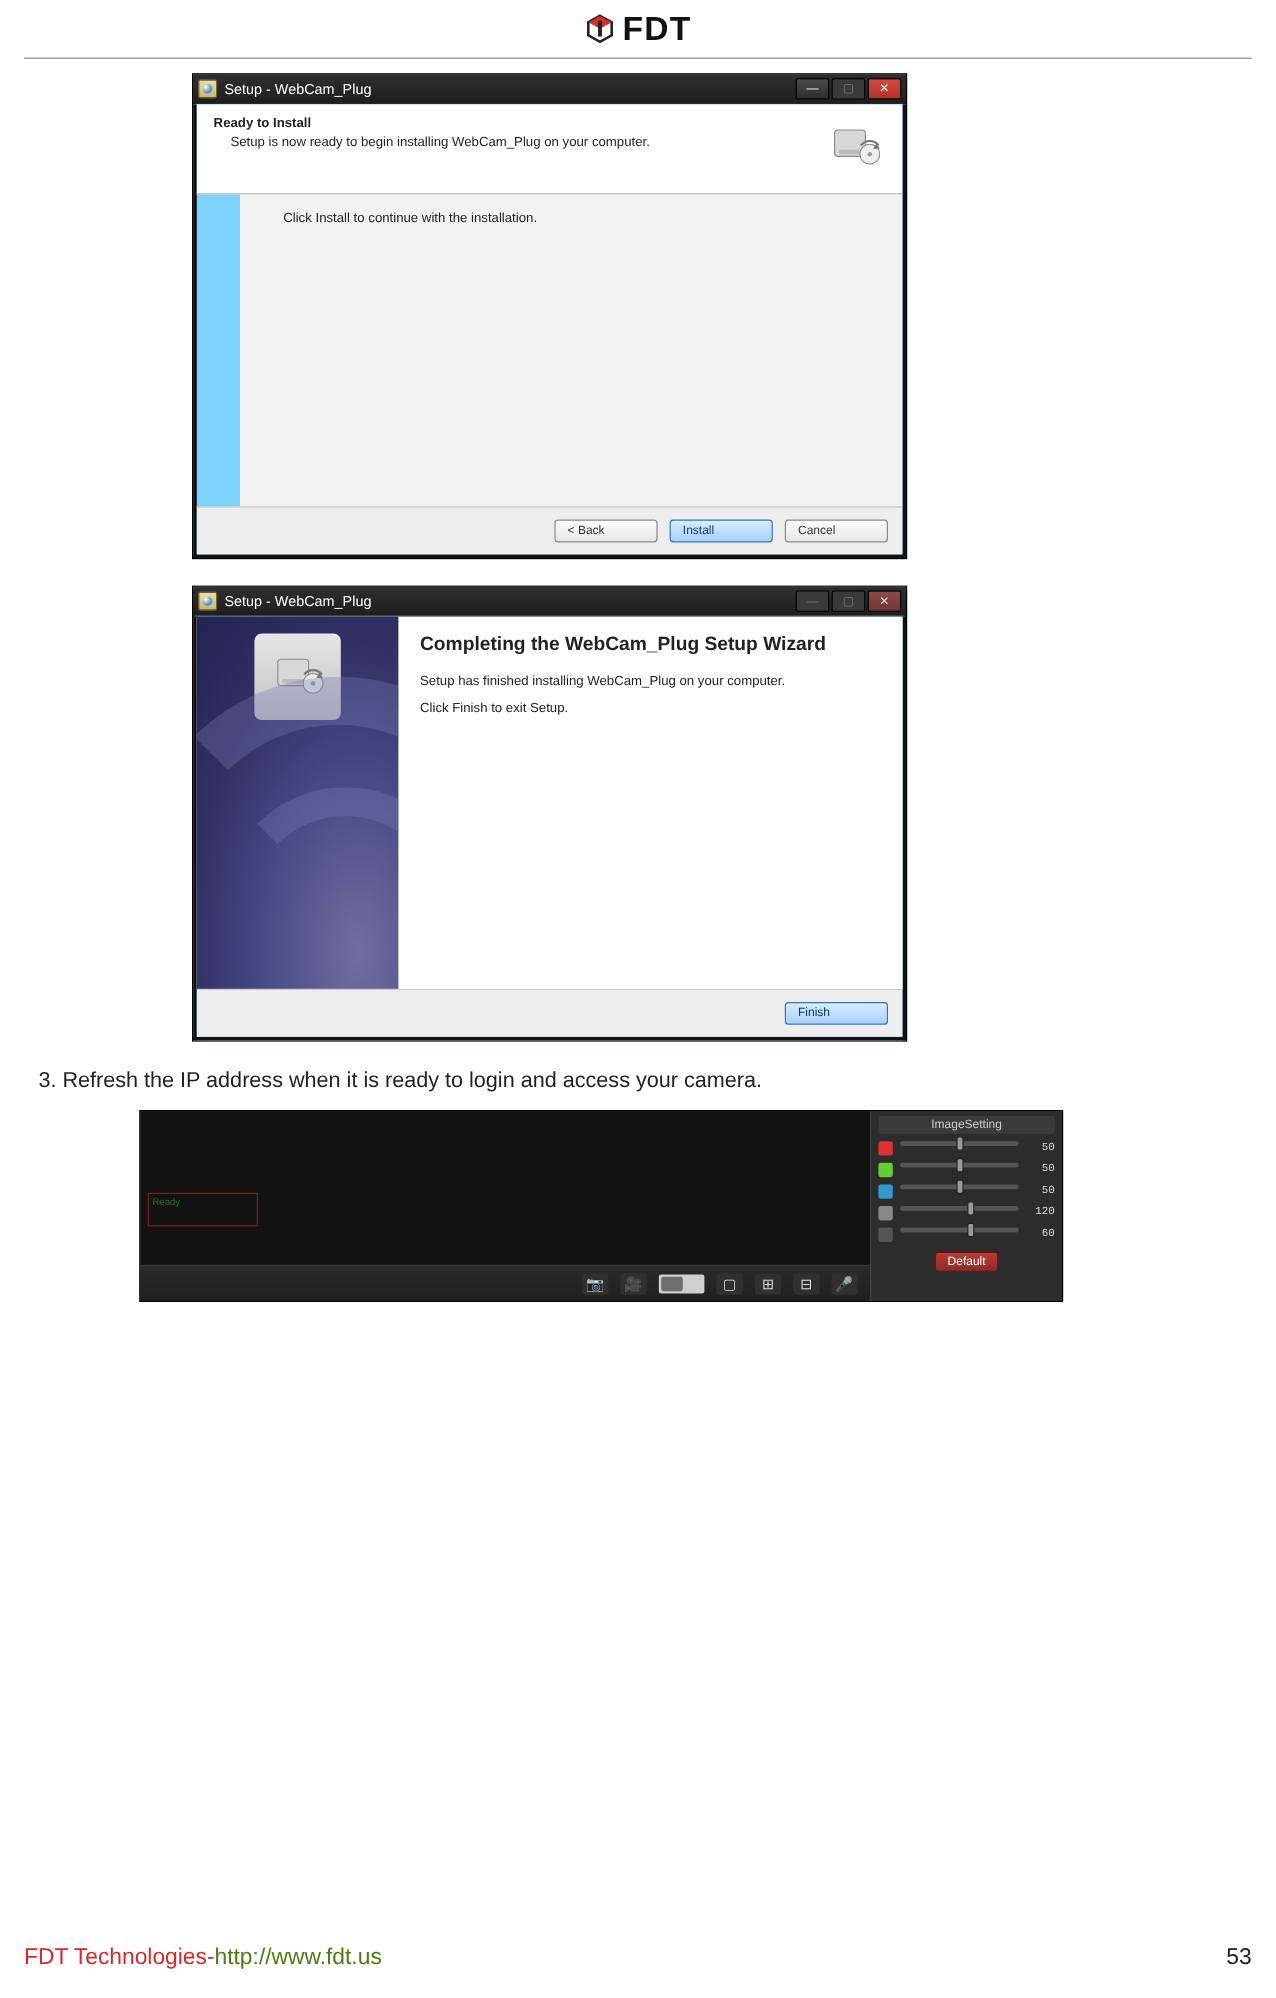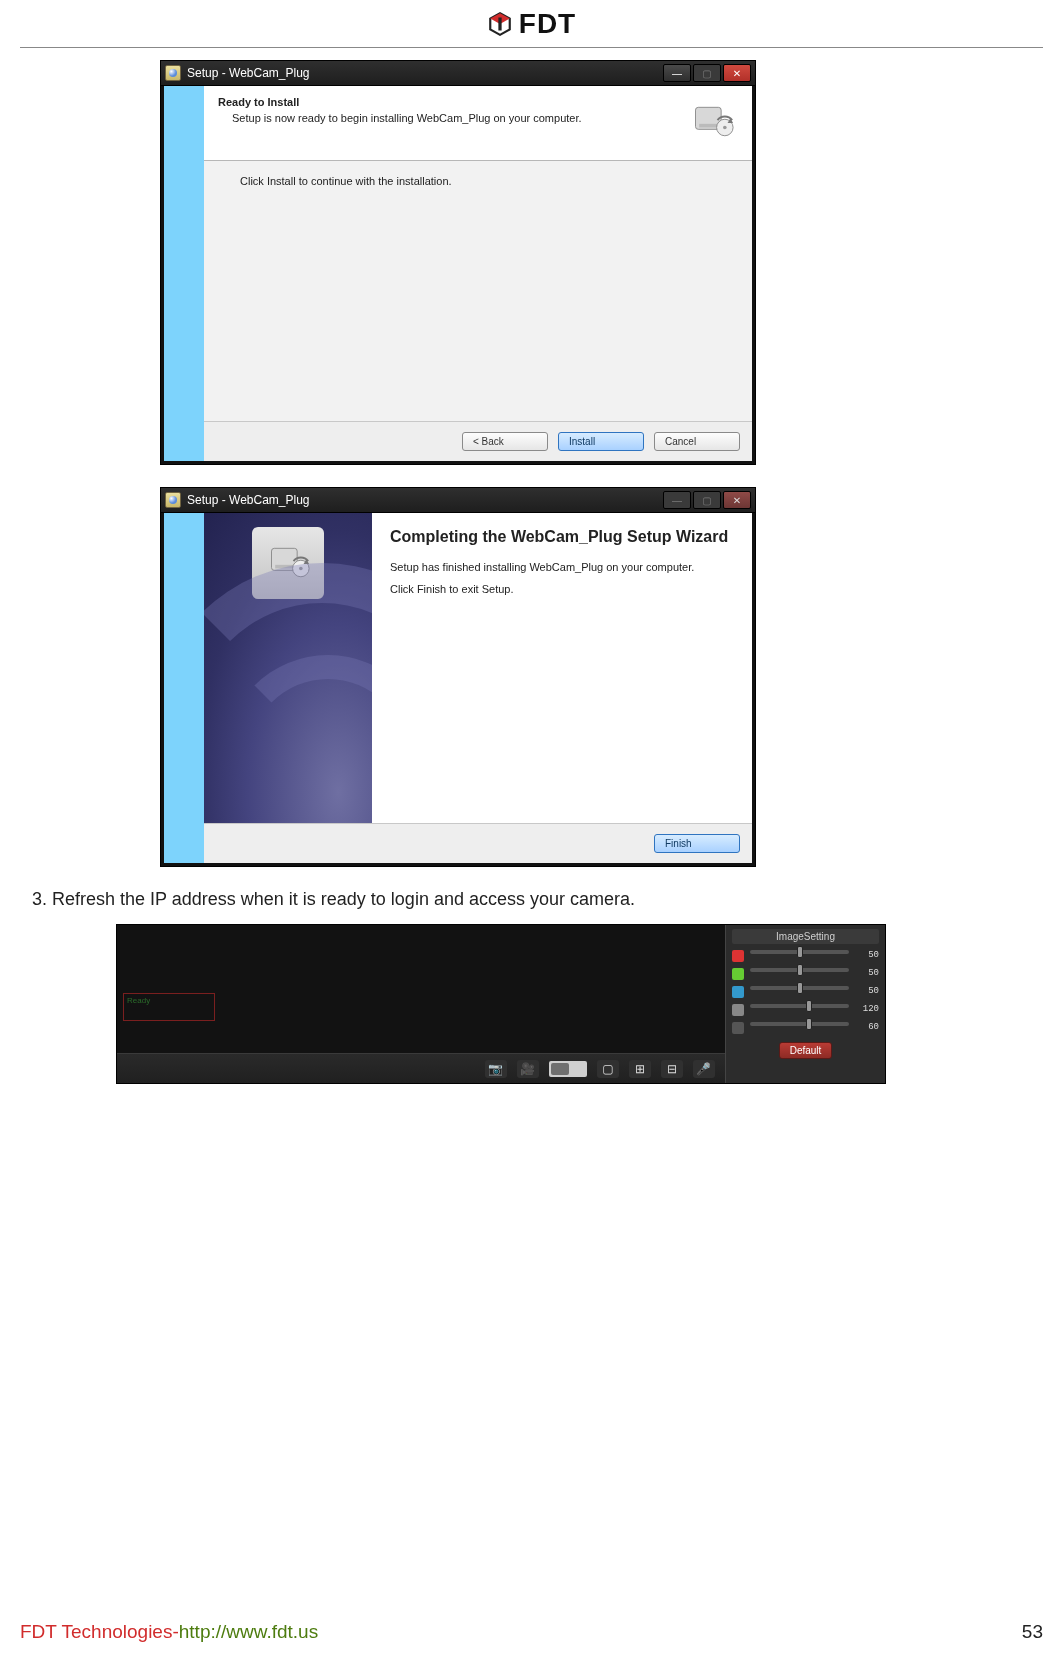--- a/index.html
+++ b/index.html
@@ -86,21 +86,20 @@
     margin-left: 2px;
     background: linear-gradient(#4a4a4a, #2e2e2e);
   }
   .win-btn.close { background: linear-gradient(#d14a3f, #b23029); }
   .win-btn.close.disabled { background: linear-gradient(#8f4a47, #6d3634); color:#ddd; }
   .win-btn.max.disabled, .win-btn.disabled { background: #3a3a3a; color: #7a7a7a; }
   .win-inner {
     border: 3px solid #111;
     border-top: none;
     background: #7dd3fc;
-    padding-left: 40px;
   }
   
   .wiz-head {
     background: #fff;
     padding: 10px 14px 12px 14px;
     border-bottom: 1px solid #b7b7b7;
     display: flex;
     align-items: flex-start;
     gap: 12px;
   }
@@ -112,20 +111,21 @@
     border-radius: 6px;
     background: #fff;
     display:flex; align-items:center; justify-content:center;
   }
   .wiz-body {
     padding: 14px 22px 14px 36px;
     font-size: 11px;
     background: #f2f2f2;
     color:#222;
     min-height: 260px;
+    margin-left: 36px;
   }
   .wiz-foot {
     border-top: 1px solid #c8c8c8;
     padding: 10px 12px;
     display: flex;
     justify-content: flex-end;
     gap: 10px;
     background: #eee;
   }
   .wbtn {

